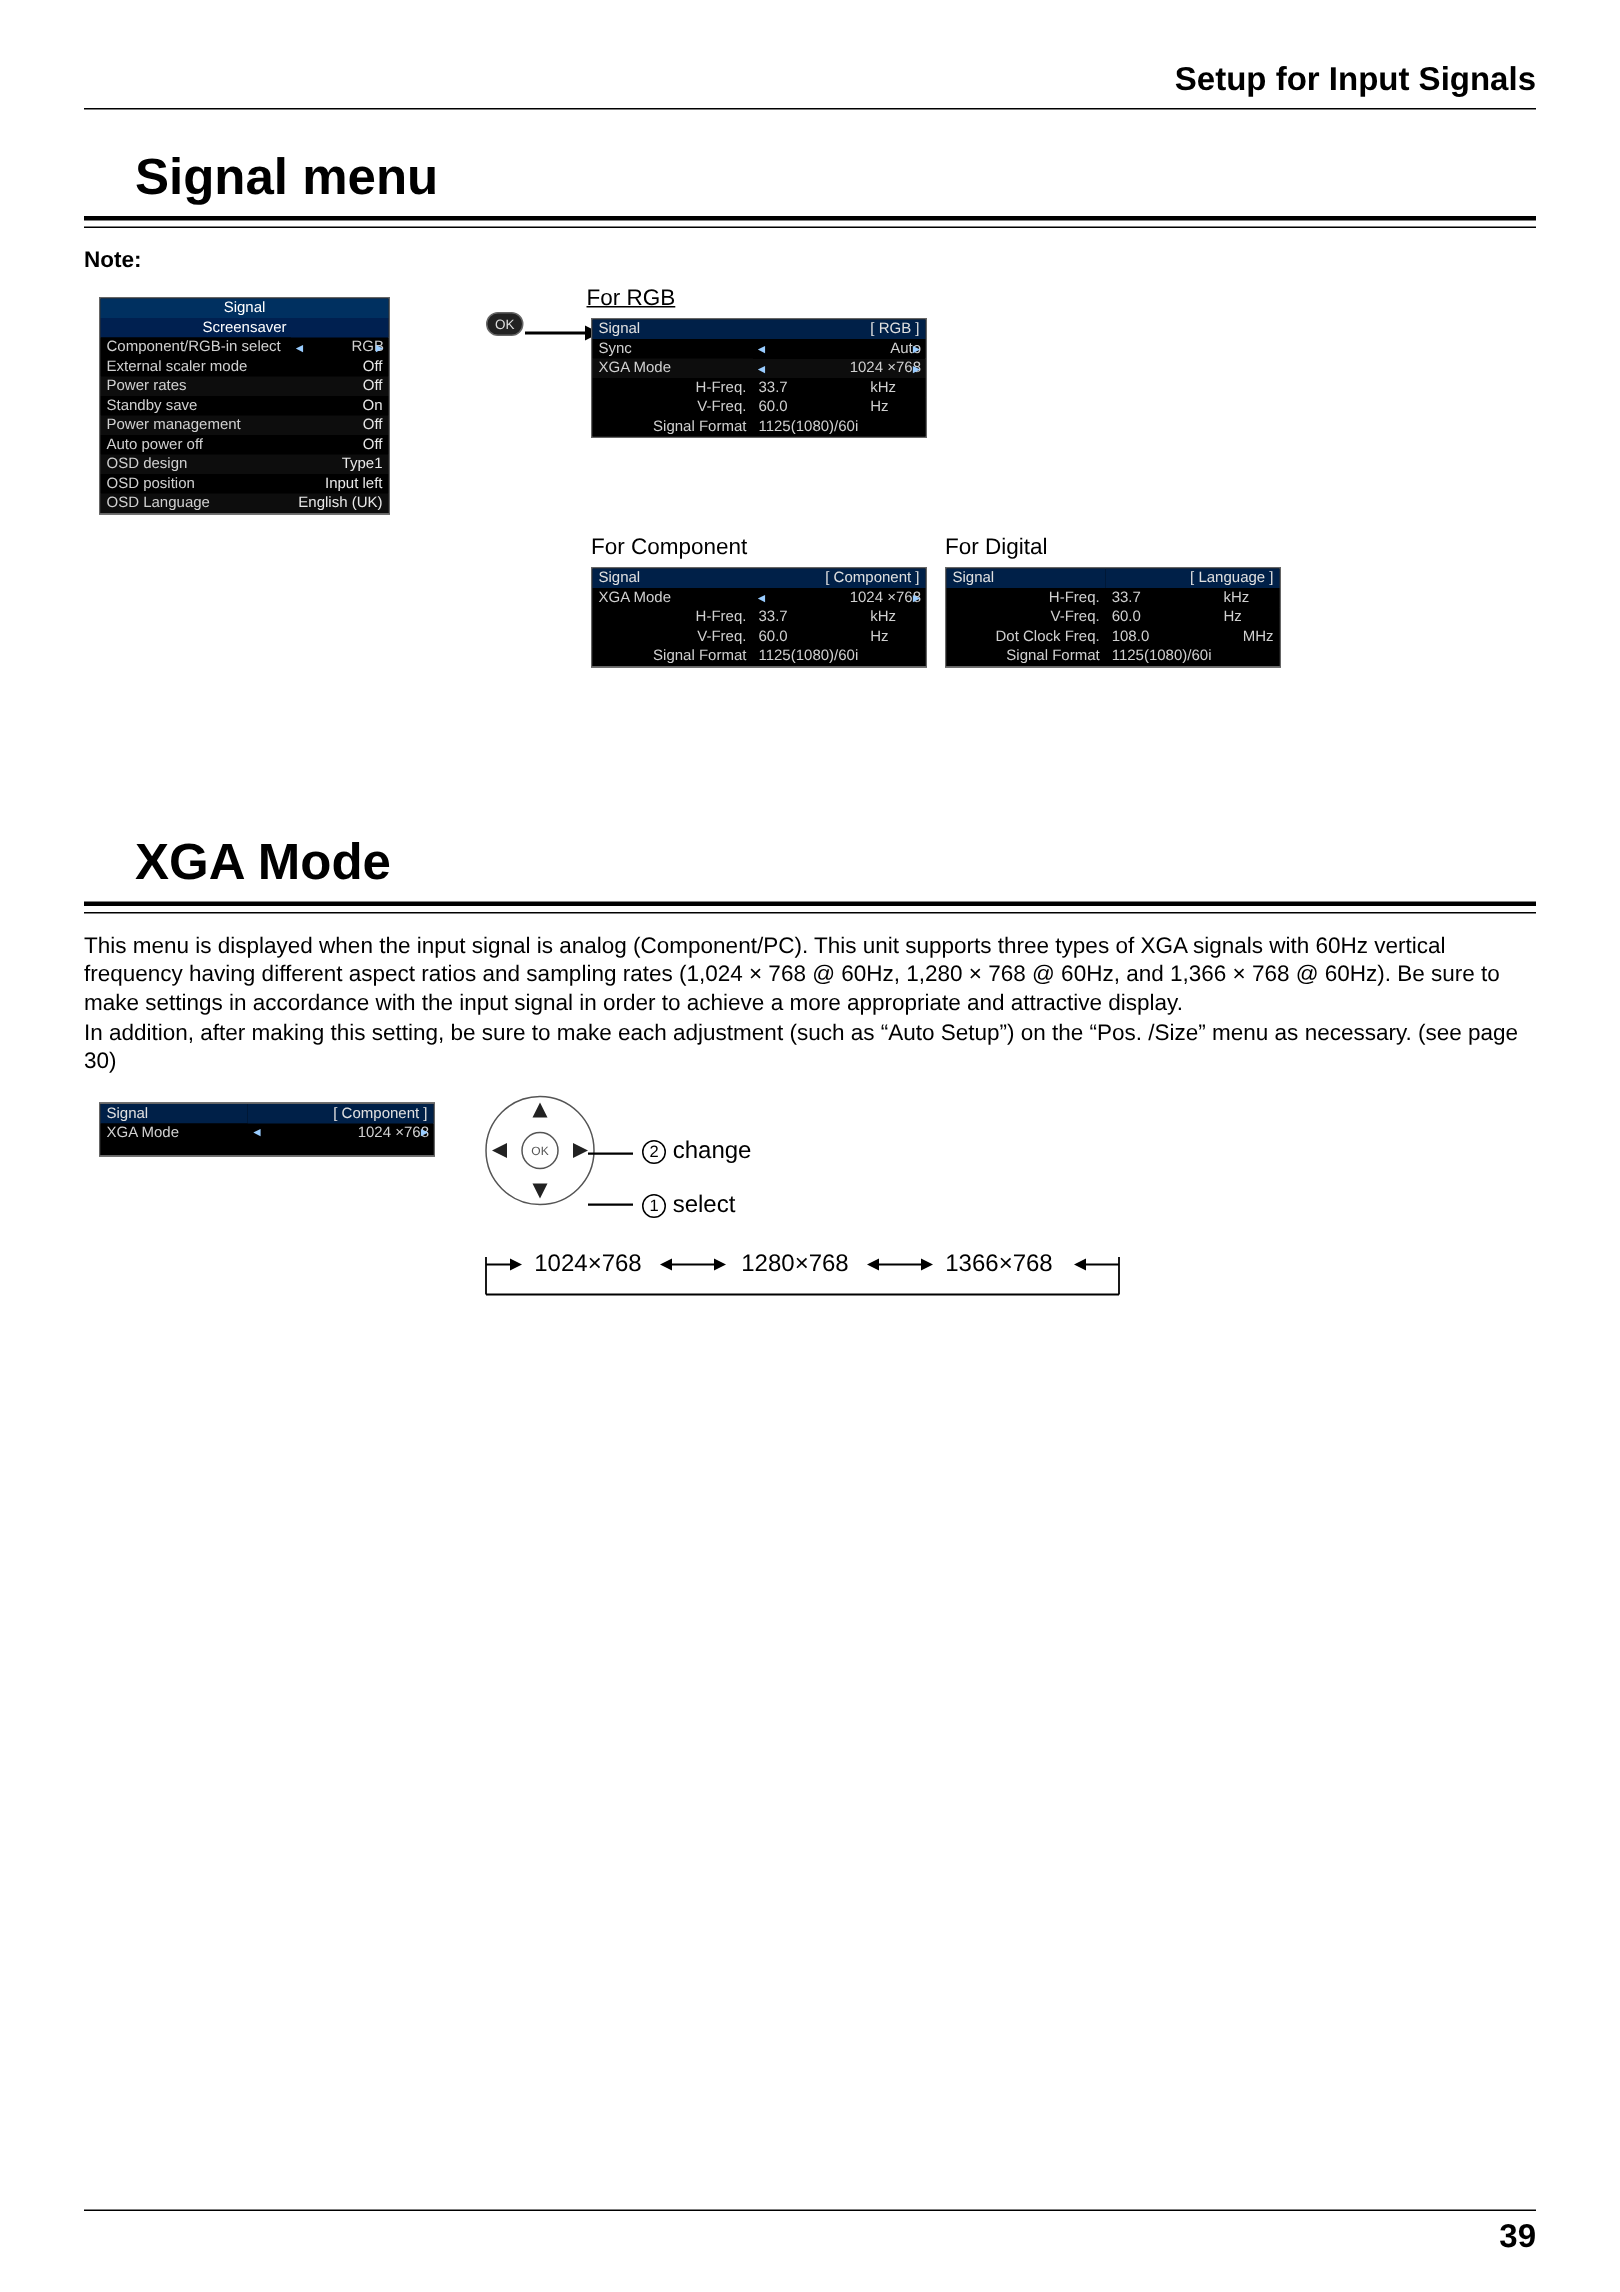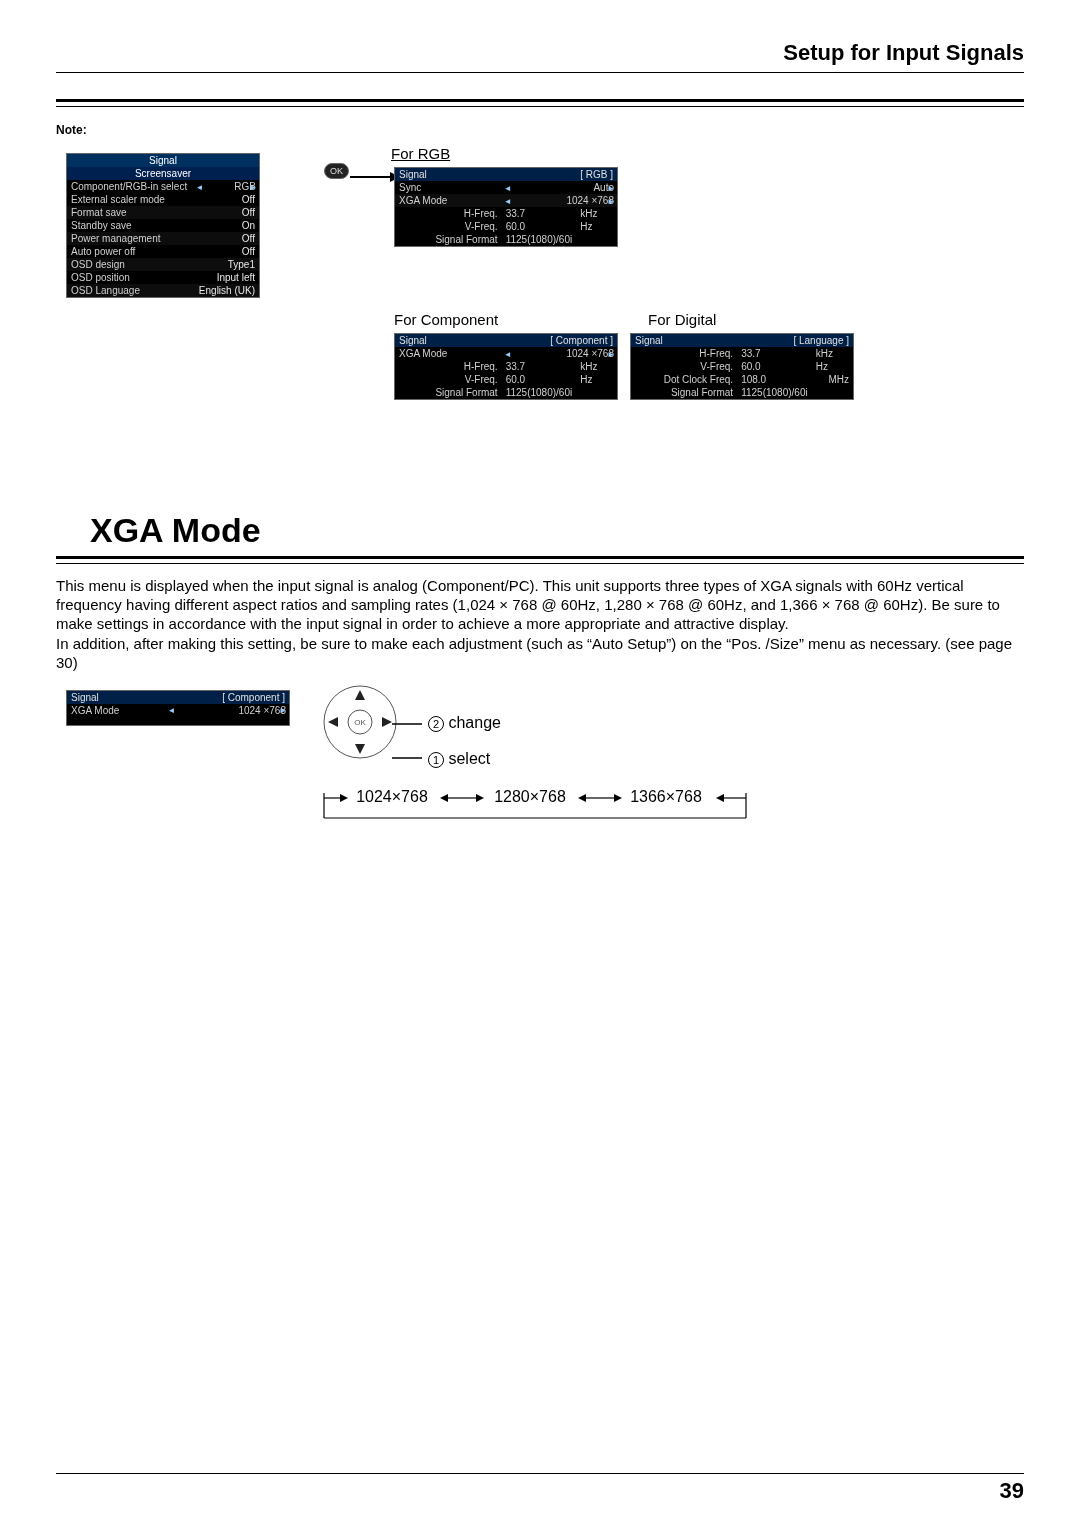--- a/index.html
+++ b/index.html
@@ -24,21 +24,21 @@
   }
   .header-line { border-bottom: 1px solid #000; margin-bottom: 26px; }
   .section-title {
     font-size: 34px;
     font-weight: bold;
     display: inline-block;
     padding: 0 0 6px 34px;
   }
   .section-underline-thick { border-top: 3px solid #000; margin-top: 0; margin-bottom: 4px; }
   .section-underline-thin { border-top: 1px solid #000; margin-top: 0; margin-bottom: 12px; }
-  .note-label { font-weight: bold; font-size: 12px; }
+  .note-label { font-weight: bold; font-size: 15px; }
   .body-text { font-size: 16px; line-height: 1.25; }
   .panels-area { position: relative; height: 310px; margin-top: 6px; }
 
   .osd {
     position: absolute;
     border: 1px solid #666;
     font-size: 10px;
     color: #d0d0d0;
     background: #000;
   }
@@ -114,20 +114,21 @@
   }
 </style>
 </head>
 <body>
 
 <div class="page">
   <div class="header-right">Setup for Input Signals</div>
   <div class="header-line"></div>
 
   <div>
+    <div class="section-title">Signal menu</div>
     <div class="section-underline-thick"></div>
     <div class="section-underline-thin"></div>
 
     <div class="body-text">
       <span class="note-label">Note:</span><br>
     </div>
 
     <div class="panels-area">
 
       <div class="osd" style="left:10px; top:8px; width:194px;">
@@ -143,21 +144,21 @@
               </tr>
               <tr class="row-dark">
                 <td>Component/RGB-in select</td>
                 <td class="val-b"><span class="arr-l">◄</span>RGB<span class="arr-r">►</span></td>
               </tr>
               <tr class="row-dark">
                 <td>External scaler mode</td>
                 <td class="val">Off</td>
               </tr>
               <tr class="row-alt">
-                <td>Format save</td>
+                <td>Power rates</td>
                 <td class="val">Off</td>
               </tr>
               <tr class="row-dark">
                 <td>Standby save</td>
                 <td class="val">On</td>
               </tr>
               <tr class="row-alt">
                 <td>Power management</td>
                 <td class="val">Off</td>
               </tr>
@@ -254,21 +255,21 @@
               </tr>
               <tr class="row-dark">
                 <td style="text-align:right; width:55%">Signal Format</td>
                 <td style="text-align:left; width:25%">1125(1080)/60i</td>
                 <td style="text-align:left; width:20%"></td>
               </tr>
             </tbody>
         </table>
       </div>
 
-      <span class="caption" style="left:592px; top:166px;">For Digital</span>
+      <span class="caption" style="left:574px; top:166px;">For Digital</span>
       <div class="osd" style="left:574px; top:188px; width:224px;">
         <table>
           <tbody>
               <tr class="header-row">
             <td>Signal</td>
             <td class="bracket" colspan="2">[ Language ]</td>
           </tr>
           </tbody>
             <tbody id="osd-digi-info">
               <tr class="row-dark">

